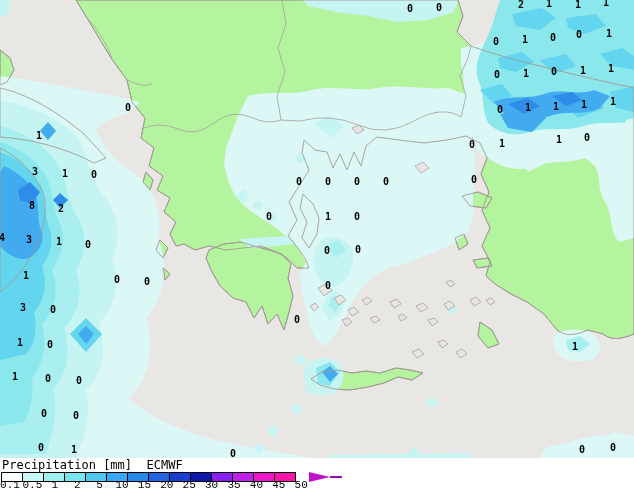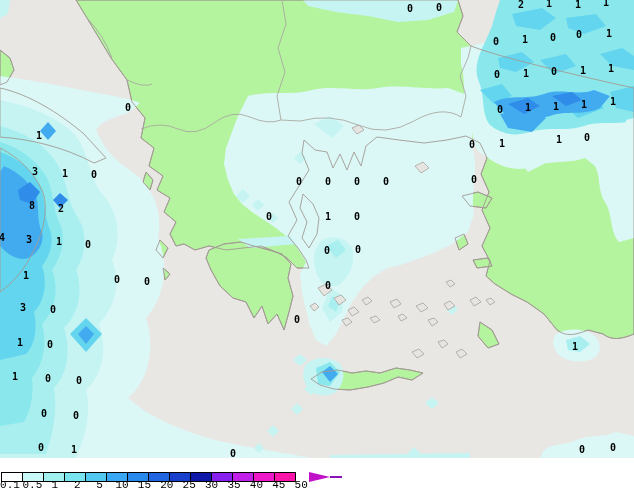--- a/index.html
+++ b/index.html
@@ -216,20 +216,21 @@
         <span class="mv" style="left: 502px; top: 144px;">1</span>
         <span class="mv" style="left: 559px; top: 140px;">1</span>
         <span class="mv" style="left: 587px; top: 138px;">0</span>
         <span class="mv" style="left: 474px; top: 180px;">0</span>
         <span class="mv" style="left: 575px; top: 347px;">1</span>
         <span class="mv" style="left: 582px; top: 450px;">0</span>
         <span class="mv" style="left: 613px; top: 448px;">0</span>
       </div>
   </div>
 
+  <div id="legend-title">Precipitation [mm]  ECMWF</div>
   <div id="colorbar">
       <div class="cbcell" style="background: rgb(252, 255, 255);"></div>
       <div class="cbcell" style="background: rgb(200, 248, 248);"></div>
       <div class="cbcell" style="background: rgb(160, 240, 240);"></div>
       <div class="cbcell" style="background: rgb(120, 228, 240);"></div>
       <div class="cbcell" style="background: rgb(80, 200, 240);"></div>
       <div class="cbcell" style="background: rgb(56, 168, 244);"></div>
       <div class="cbcell" style="background: rgb(40, 136, 236);"></div>
       <div class="cbcell" style="background: rgb(32, 100, 224);"></div>
       <div class="cbcell" style="background: rgb(24, 64, 204);"></div>

